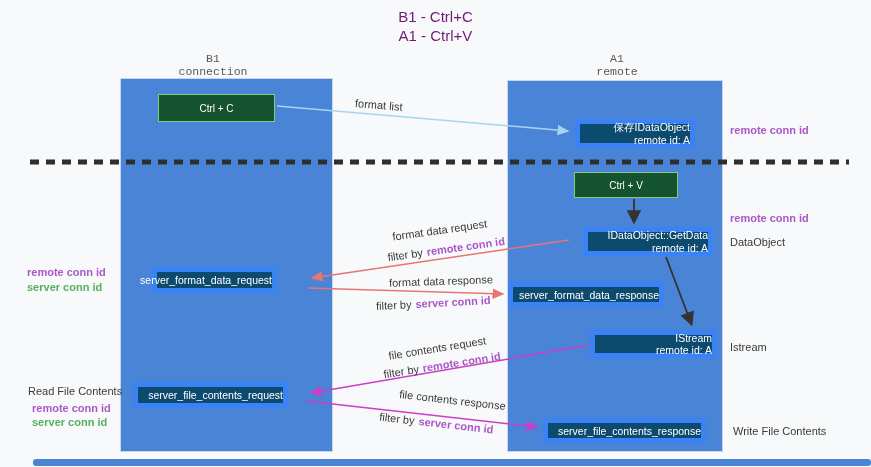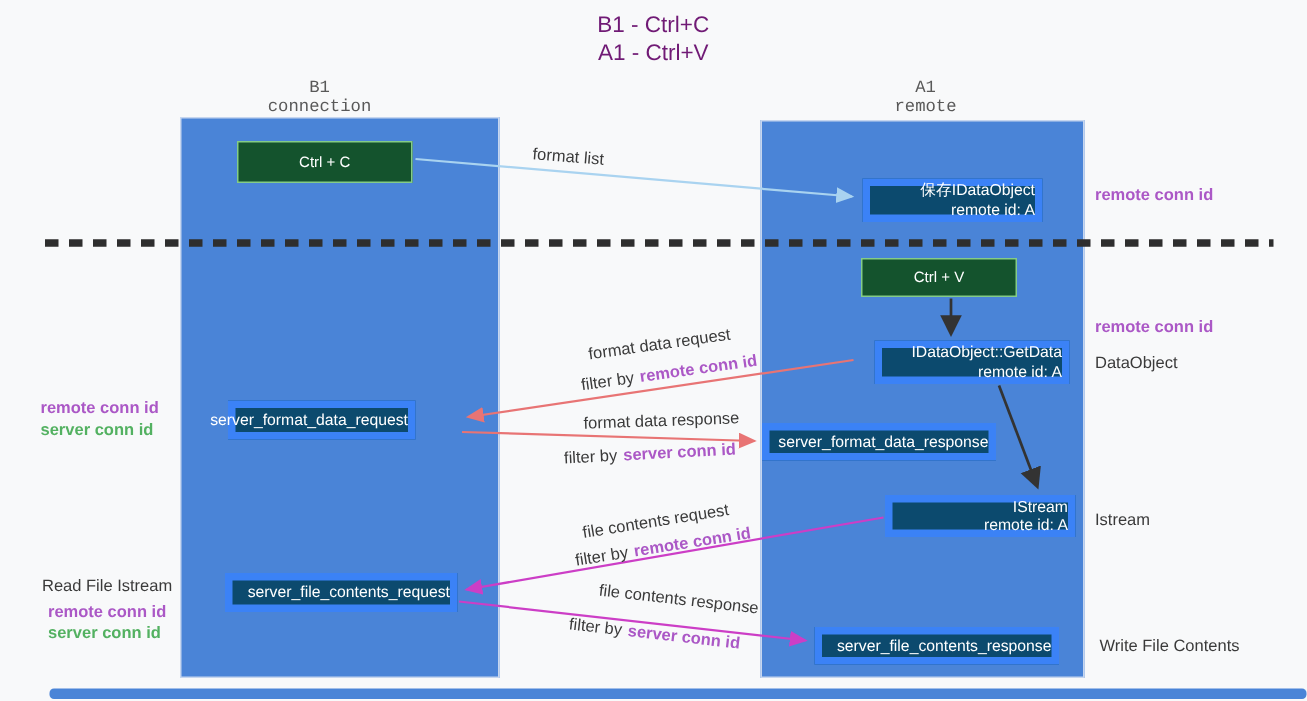--- a/index.html
+++ b/index.html
@@ -25,21 +25,21 @@
   .node.orange { background:#0c4a6e; border:5px solid #3b82f6; font-size:10.5px;align-items:flex-end; }
   .node .l2 { font-size:10.5px; line-height:12.5px; }
 
   .n-ctrlc   { left:158px; top:94px;  width:117px; height:28px; }
   .n-ctrlv   { left:574px; top:172px; width:104px; height:26px; }
   .n-save    { left:575px; top:119px; width:120px; height:29px; }
   .n-getdata { left:570px; top:227px; width:130px; height:29px;margin-left:13px; }
   .n-istream { left:590px; top:330px; width:127px; height:28px; }
   .n-req1    { left:152px; top:267px; width:125px; height:26px; }
   .n-resp1   { left:508px; top:282px; width:156px; height:25px; }
-  .n-req2    { left:150px; top:382px; width:155px; height:26px; }
+  .n-req2    { left:133px; top:382px; width:155px; height:26px; }
   .n-resp2   { left:543px; top:418px; width:163px; height:25px; }
 
   .side { position:absolute; font-size:11px; white-space:nowrap; }
   .side.purple { color:#ab58c6; font-weight:bold; }
   .side.green  { color:#53b161; font-weight:bold; }
   .side.black  { color:#3a3a3a; }
 
   .alabel { position:absolute; font-size:11px; color:#3a3a3a; white-space:nowrap; }
   .filter { display:flex; gap:4px; align-items:baseline; }
   .filter .fname { font-weight:bold; }
@@ -145,21 +145,21 @@
   </div>
 
   <div class="side purple" style="left:730px; top:124px;">remote conn id</div>
   <div class="side purple" style="left:730px; top:212px;">remote conn id</div>
   <div class="side black" style="left:730px; top:236px;">DataObject</div>
   <div class="side black" style="left:730px; top:341px;">Istream</div>
   <div class="side black" style="left:733px; top:425px;">Write File Contents</div>
 
   <div class="side purple" style="left:27px; top:266px;">remote conn id</div>
   <div class="side green" style="left:27px; top:281px;">server conn id</div>
-  <div class="side black" style="left:28px; top:385px;">Read File Istream</div>
+  <div class="side black" style="left:28px; top:385px;">Read File Contents</div>
   <div class="side purple" style="left:32px; top:402px;">remote conn id</div>
   <div class="side green" style="left:32px; top:416px;">server conn id</div>
 
   <div class="alabel" style="left:355px; top:99px; transform:rotate(4.5deg);">format list</div>
 
   <div class="alabel" style="left:392px; top:224px; transform:rotate(-8deg);">format data request</div>
   <div class="alabel filter" style="left:387px; top:243px; transform:rotate(-8deg);">
     <span>filter by</span>
     <span class="fname purple">remote conn id</span>
   </div>

